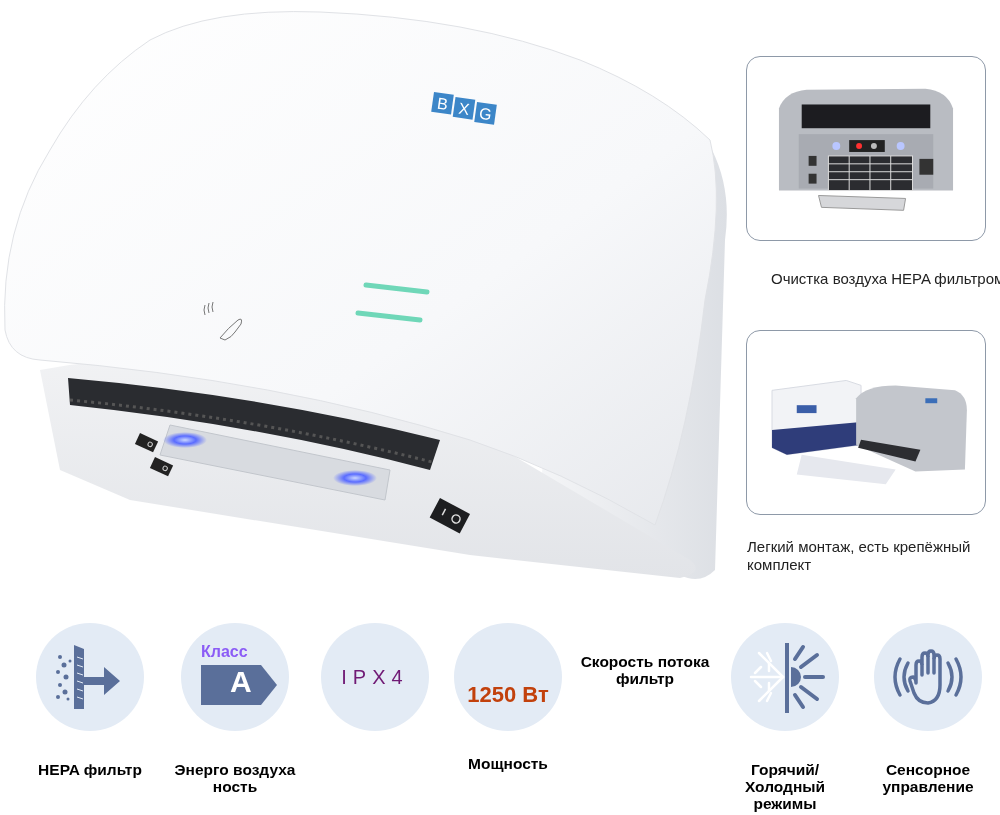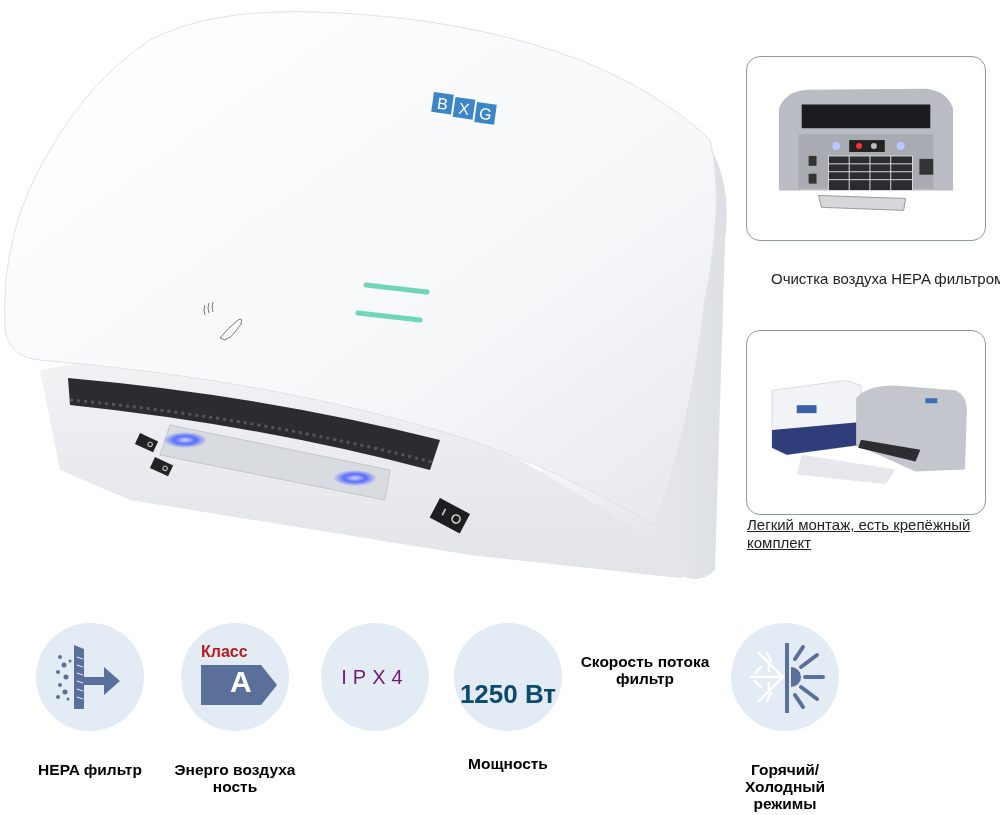--- a/index.html
+++ b/index.html
@@ -16,36 +16,36 @@
     border: 1.5px solid #8e99a8; border-radius: 14px; background: #ffffff; overflow: hidden;
   }
   .side-card svg { width: 100%; height: 100%; display: block; }
   .card-1 { top: 56px; }
   .card-2 { top: 330px; }
   .side-caption {
     position: absolute; left: 747px; width: 245px;
     font-size: 15px; line-height: 18px; color: #222222;
   }
   .cap-1 { top: 270px; margin-left: 24px; }
-  .cap-2 { top: 516px; text-decoration: underline; }
+  .cap-2 { top: 538px; }
 
   
   .features { position: absolute; left: 0; top: 623px; width: 1000px; height: 192px; }
   .feature { position: absolute; top: 0; width: 140px; text-align: center; }
   .feature .circle {
     width: 108px; height: 108px; margin: 0 auto; border-radius: 50%;
     background: #e3ebf5; position: relative; display: flex; align-items: center; justify-content: center;
   }
   .feature .circle svg { display: block; }
   .feature .label {
     margin-top: 30px; font-weight: bold; font-size: 15.5px; line-height: 17px; color: #000000;
   }
   .big-text { font-weight: normal; color: #701a75; font-size: 20px; letter-spacing: 6px; }
-  .power-text { font-weight: bold; color: #0c4a6e; font-size: 26px; white-space: nowrap; margin-top: 35px; }
-  .klass-text { position: absolute; left: 20px; top: 20px; font-weight: bold; font-size: 16px; color: #b91c1c; }
+  .power-text { font-weight: bold; color: #c2410c; font-size: 22px; white-space: nowrap; margin-top: 35px; }
+  .klass-text { position: absolute; left: 20px; top: 20px; font-weight: bold; font-size: 16px; color: #8b5cf6; }
   .klass-a { position: absolute; left: 49px; top: 42px; font-weight: bold; font-size: 30px; color: #ffffff; }
   .speed-text { position: absolute; left: 0; right: 0; top: 62px; font-weight: bold; font-size: 15px; color: #4d6089; }
 </style>
 </head>
 <body>
 
 <div class="product">
   <svg viewBox="0 0 740 600">
     <defs>
       <linearGradient id="bodyG" x1="0" y1="0" x2="1" y2="1">
@@ -230,13 +230,30 @@
             <line x1="70" y1="44" x2="86" y2="32"></line>
           <line x1="74" y1="54" x2="92" y2="54"></line>
             <line x1="70" y1="64" x2="86" y2="76"></line>
           <line x1="64" y1="72" x2="72" y2="84"></line>
         </g>
       </svg>
     </div>
     <div class="label">Горячий/ Холодный режимы</div>
   </div>
 
+  <div class="feature" style="left:858px;">
+    <div class="circle">
+      <svg width="108" height="108" viewBox="0 0 108 108">
+        <g fill="none" stroke="#5a6f9a" stroke-width="3.5" stroke-linecap="round">
+          <path d="M26 36 Q16 54 26 72"></path>
+            <path d="M34 40 Q26 54 34 68"></path>
+          <path d="M82 36 Q92 54 82 72"></path>
+            <path d="M74 40 Q82 54 74 68"></path>
+          <path d="M42 60 L42 42 Q42 38 45 38 Q48 38 48 42 L48 34 Q48 30 51 30 Q54 30 54 34 L54 32 Q54 28 57 28 Q60 28 60 32 L60 36 Q60 32 63 32 Q66 32 66 36 L66 62 Q66 78 54 80 Q44 80 40 70 L36 58 Q35 54 39 54 Q42 55 42 60"></path>
+          <line x1="48" y1="42" x2="48" y2="52"></line>
+            <line x1="54" y1="34" x2="54" y2="50"></line>
+            <line x1="60" y1="36" x2="60" y2="50"></line>
+        </g>
+      </svg>
+    </div>
+    <div class="label">Сенсорное управление</div>
+  </div>
 </div>
 
 </body></html>

